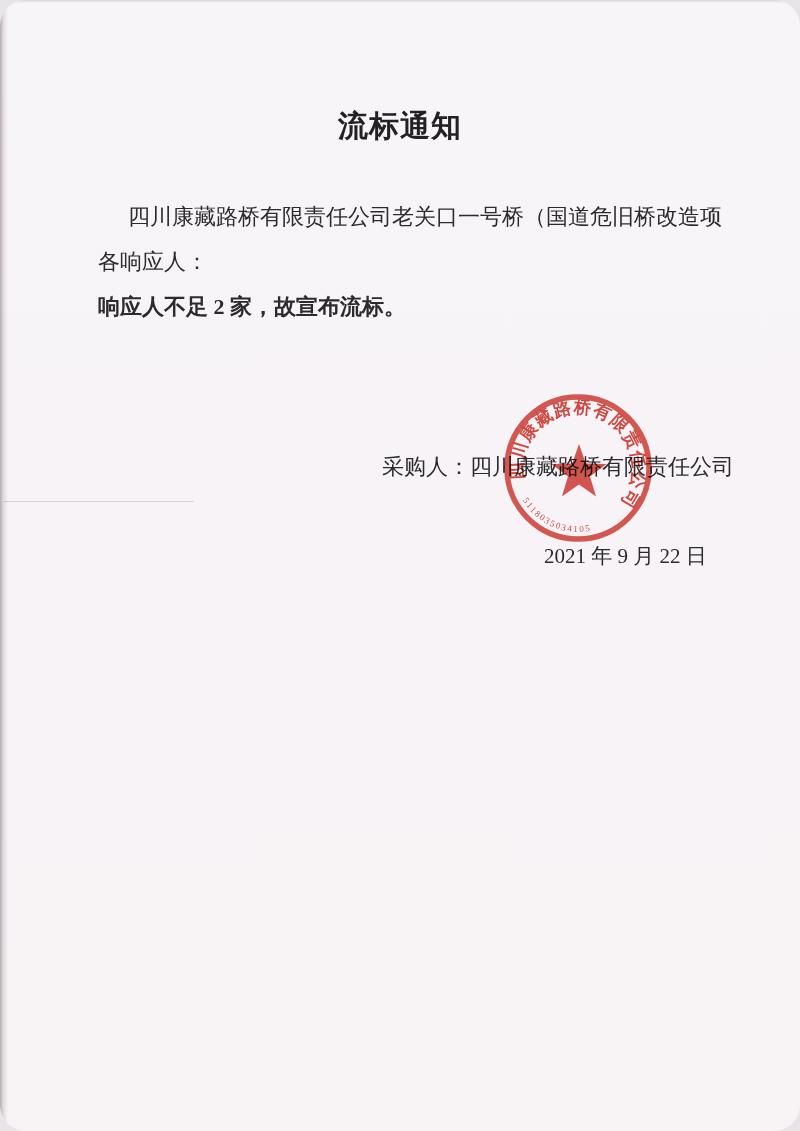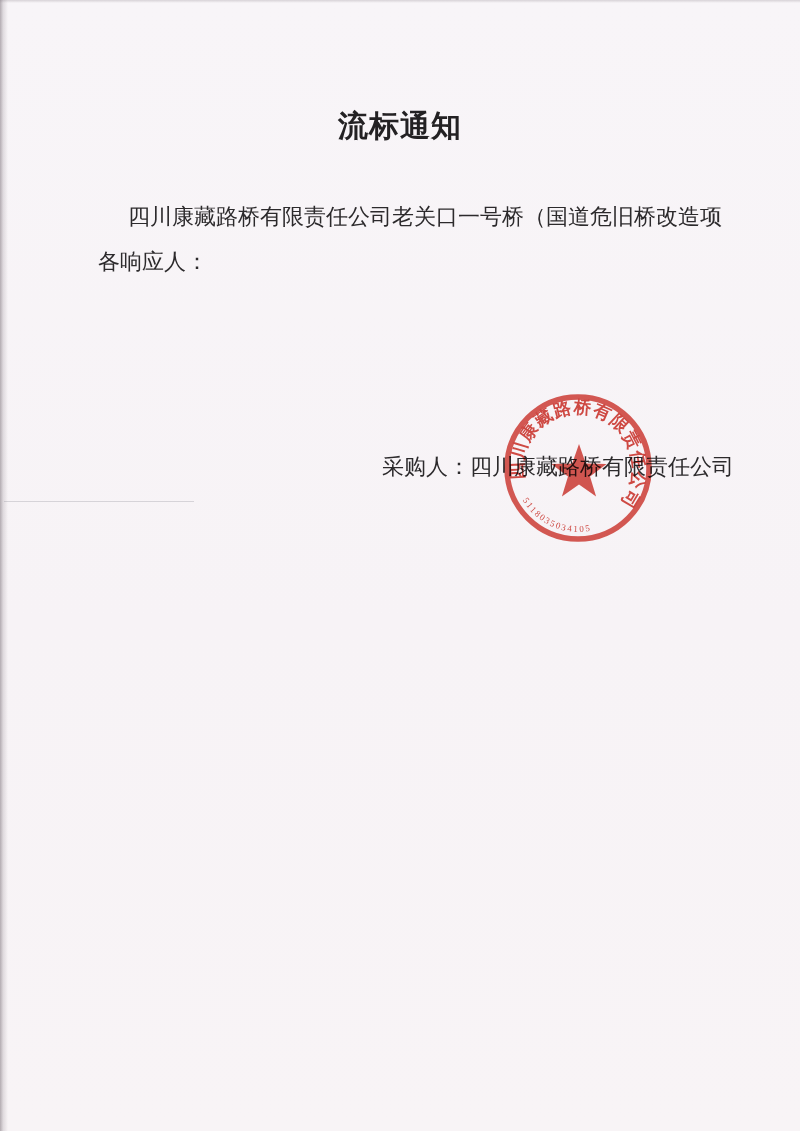--- a/index.html
+++ b/index.html
@@ -9,20 +9,21 @@
     font-family: "Liberation Serif", "DejaVu Serif", serif;
   }
   .page {
     position: relative;
     width: 800px;
     height: 1131px;
     margin: 0 auto;
     background: linear-gradient(180deg, #f8f5f8 0%, #f7f3f6 55%, #f8f4f6 100%);
     color: #2c2a2c;
     overflow: hidden;
+    border-radius: 26px;
   }
   .edge-left {
     position: absolute;
     left: 0; top: 0; bottom: 0;
     width: 8px;
     background: linear-gradient(90deg, rgba(122,112,120,0.55) 0%, rgba(150,140,148,0.25) 40%, rgba(150,140,148,0) 100%);
     pointer-events: none;
   }
   .edge-top {
     position: absolute;
@@ -98,24 +99,26 @@
 <div class="page">
   <div class="edge-left"></div>
   <div class="edge-top"></div>
   <div class="scan-line"></div>
 
   <h1 class="title">流标通知</h1>
 
   <div class="body-text">
     <div class="line indent">四川康藏路桥有限责任公司老关口一号桥（国道危旧桥改造项</div>
     <div class="line">各响应人：</div>
+    <div class="line semibold">响应人不足 2 家，故宣布流标。</div>
   </div>
 
   <div class="signature"><span>采购人：</span><span>四川康藏路桥有限责任公司</span></div>
 
+  <div class="date">2021 年 9 月 22 日</div>
 
   <svg class="stamp" viewBox="0 0 160 160" xmlns="http://www.w3.org/2000/svg">
     <defs>
       <path id="arcCompany" d="M 26.2 91.4 A 55 55 0 1 1 116.8 120.9" fill="none"></path>
       <path id="arcSerial" d="M 24.6 112 A 64 64 0 0 0 96.6 141.8" fill="none"></path>
     </defs>
     <g>
       <circle cx="80" cy="80" r="71" fill="none" stroke="#cf332b" stroke-width="5.5" opacity="0.92"></circle>
       <polygon points="81,56 87.8,75.6 108.6,76 92,88.6 98.1,108.5 81,96.6 63.9,108.5 70,88.6 53.4,76 74.2,75.6" fill="#cf332b" opacity="0.93"></polygon>
       <text font-size="17.5" fill="#cf332b" font-weight="bold" font-family="'Liberation Serif','DejaVu Serif',serif">

